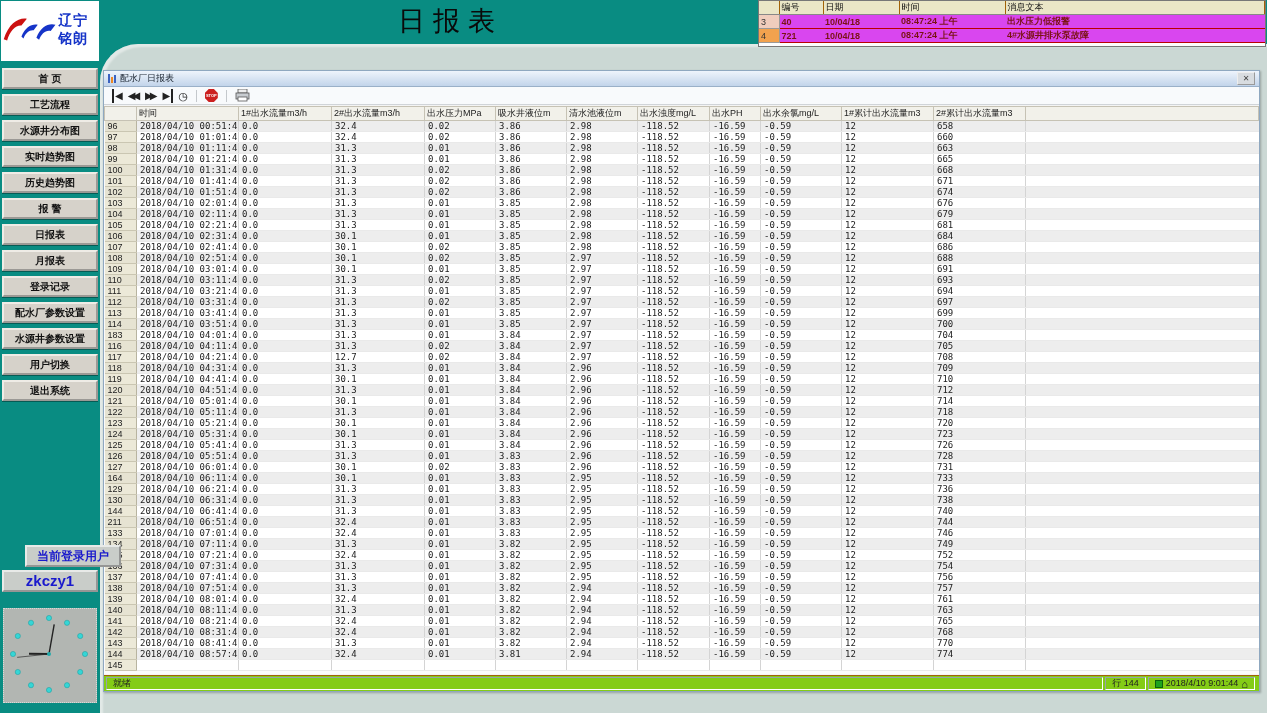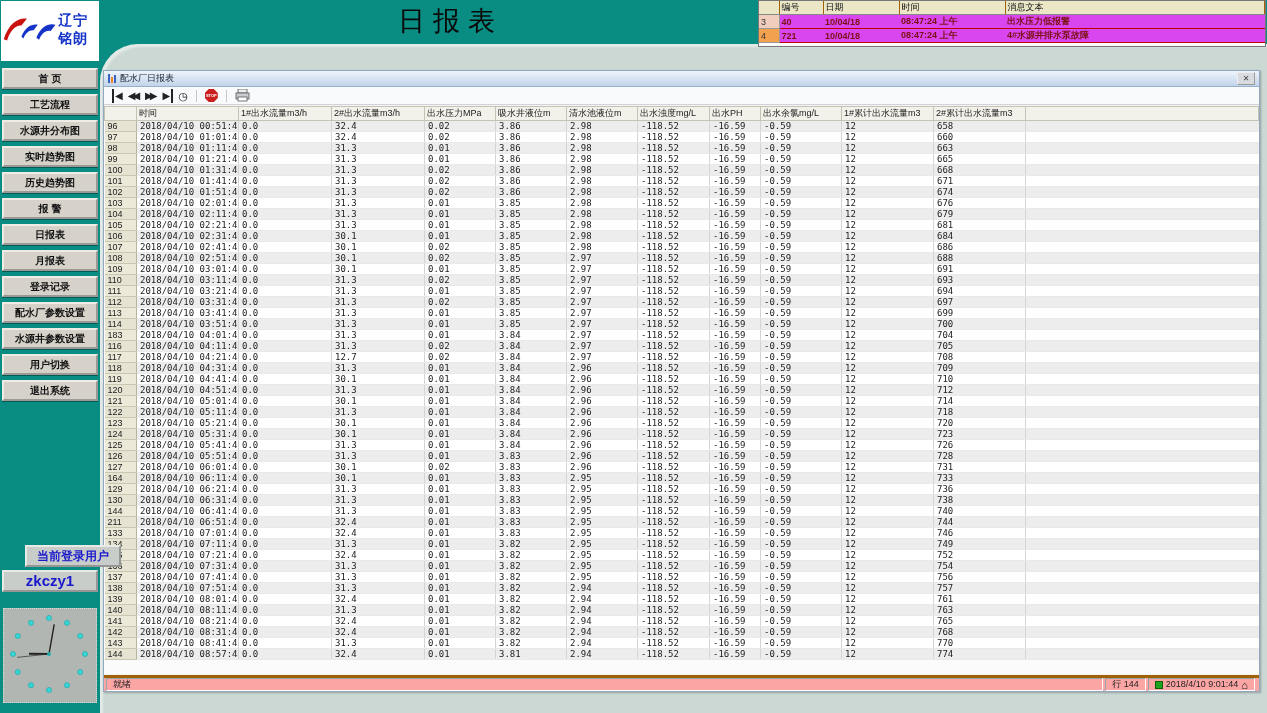--- a/index.html
+++ b/index.html
@@ -80,22 +80,22 @@
   .grid td { height:10px; line-height:10px; padding:0 3px; white-space:nowrap; overflow:hidden;
              border-right:1px solid #d4d4d4; border-bottom:1px solid #e9e9e9; background:#fff; }
   .grid td.rn { background:#ece9d8; border-right:1px solid #b8b4a0; border-bottom:1px solid #cac6b2;
                 font-family:"Liberation Sans",sans-serif; }
   .grid tr.stripe td { background:#ededed; }
   .grid tr.stripe td.rn { background:#e6e3d2; }
   .grid td.rn.sel { background:#f2a758; }
   .grid td.filler { border-right:none; }
 
   
-  .statusbar { position:absolute; left:0; right:0; bottom:0; height:16px; background:#fca5a5;
-               border-top:3px solid #a16207; display:flex; align-items:center; padding:0 2px;
+  .statusbar { position:absolute; left:0; right:0; bottom:0; height:16px; background:#84cc16;
+               border-top:1px solid #a16207; display:flex; align-items:center; padding:0 2px;
                font-size:9px; color:#222; }
   .sb-cell { border:1px solid; border-color:#98a2aa #fff #fff #98a2aa; height:13px;
              line-height:11px; padding:0 6px; margin-right:2px; display:flex; align-items:center; gap:3px; }
   .sb-left { flex:1; }
   .kbd-ico { width:8px; height:8px; background:#1ea31e; border:1px solid #0c600c; display:inline-block; }
   .home-ico { font-size:11px; line-height:10px; }
 </style>
 </head>
 <body>
 
@@ -983,20 +983,35 @@
                 <td>0.01</td>
                 <td>3.81</td>
                 <td>2.94</td>
                 <td>-118.52</td>
                 <td>-16.59</td>
                 <td>-0.59</td>
                 <td>12</td>
                 <td>774</td>
                 <td class="filler"></td>
               </tr>
+              <tr class="r">
+                <td class="rn">145</td>
+                <td></td>
+                <td></td>
+                <td></td>
+                <td></td>
+                <td></td>
+                <td></td>
+                <td></td>
+                <td></td>
+                <td></td>
+                <td></td>
+                <td></td>
+                <td class="filler"></td>
+              </tr>
             </tbody>
         </table>
       </div>
 
       <div class="statusbar">
         <div class="sb-cell sb-left">
             <span>就绪</span>
           </div>
         <div class="sb-cell">
             <span>行 144</span>

